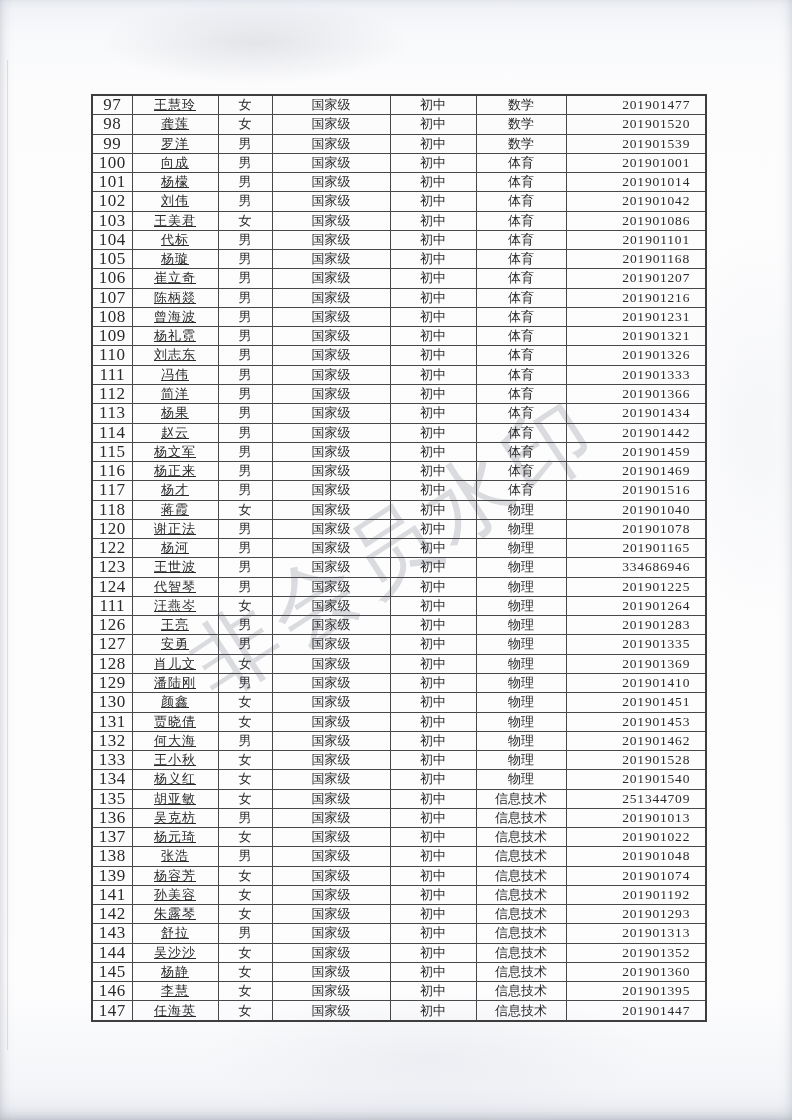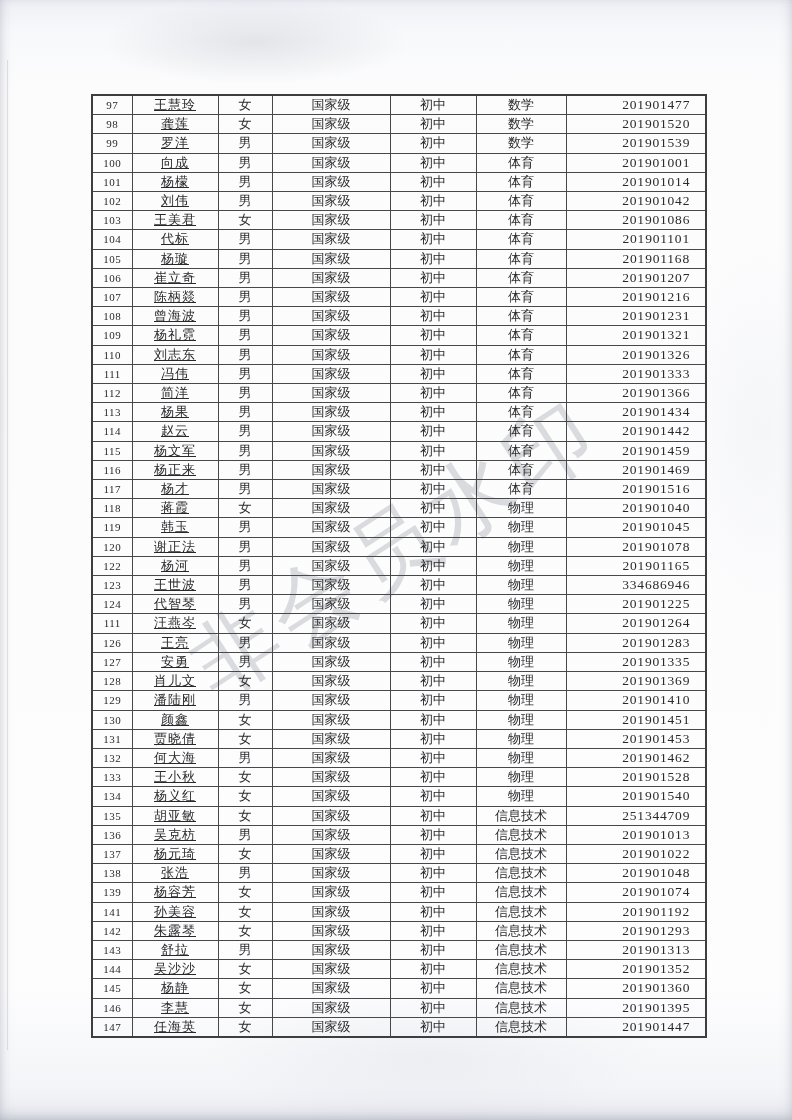--- a/index.html
+++ b/index.html
@@ -59,21 +59,21 @@
     padding: 0;
     text-align: center;
     vertical-align: middle;
     font-size: 13px;
     color: #2a2a2c;
     height: 18.2px;
     line-height: 18.2px;
     overflow: hidden;
     white-space: nowrap;
   }
-  table.roster td.c-seq  { font-size: 11px; letter-spacing: 0.5px; }
+  table.roster td.c-seq  { font-size: 17px; letter-spacing: 0.5px; }
   table.roster td.c-id   { font-size: 13.5px; letter-spacing: 0.8px; padding-left: 41px; }
   table.roster td.c-name { letter-spacing: 1px; text-decoration: underline; }
   col.w-seq     { width: 40px; }
   col.w-name    { width: 86px; }
   col.w-gender  { width: 54px; }
   col.w-level   { width: 118px; }
   col.w-stage   { width: 86px; }
   col.w-subject { width: 90px; }
   col.w-id      { width: 140px; }
   .edge-line {
@@ -294,29 +294,20 @@
         <tr>
           <td class="c-seq">118</td>
           <td class="c-name">蒋霞</td>
           <td class="c-gender">女</td>
           <td class="c-level">国家级</td>
           <td class="c-stage">初中</td>
           <td class="c-subject">物理</td>
           <td class="c-id">201901040</td>
         </tr>
         <tr>
-          <td class="c-seq">119</td>
-          <td class="c-name">韩玉</td>
-          <td class="c-gender">男</td>
-          <td class="c-level">国家级</td>
-          <td class="c-stage">初中</td>
-          <td class="c-subject">物理</td>
-          <td class="c-id">201901045</td>
-        </tr>
-        <tr>
           <td class="c-seq">120</td>
           <td class="c-name">谢正法</td>
           <td class="c-gender">男</td>
           <td class="c-level">国家级</td>
           <td class="c-stage">初中</td>
           <td class="c-subject">物理</td>
           <td class="c-id">201901078</td>
         </tr>
         <tr>
           <td class="c-seq">122</td>

